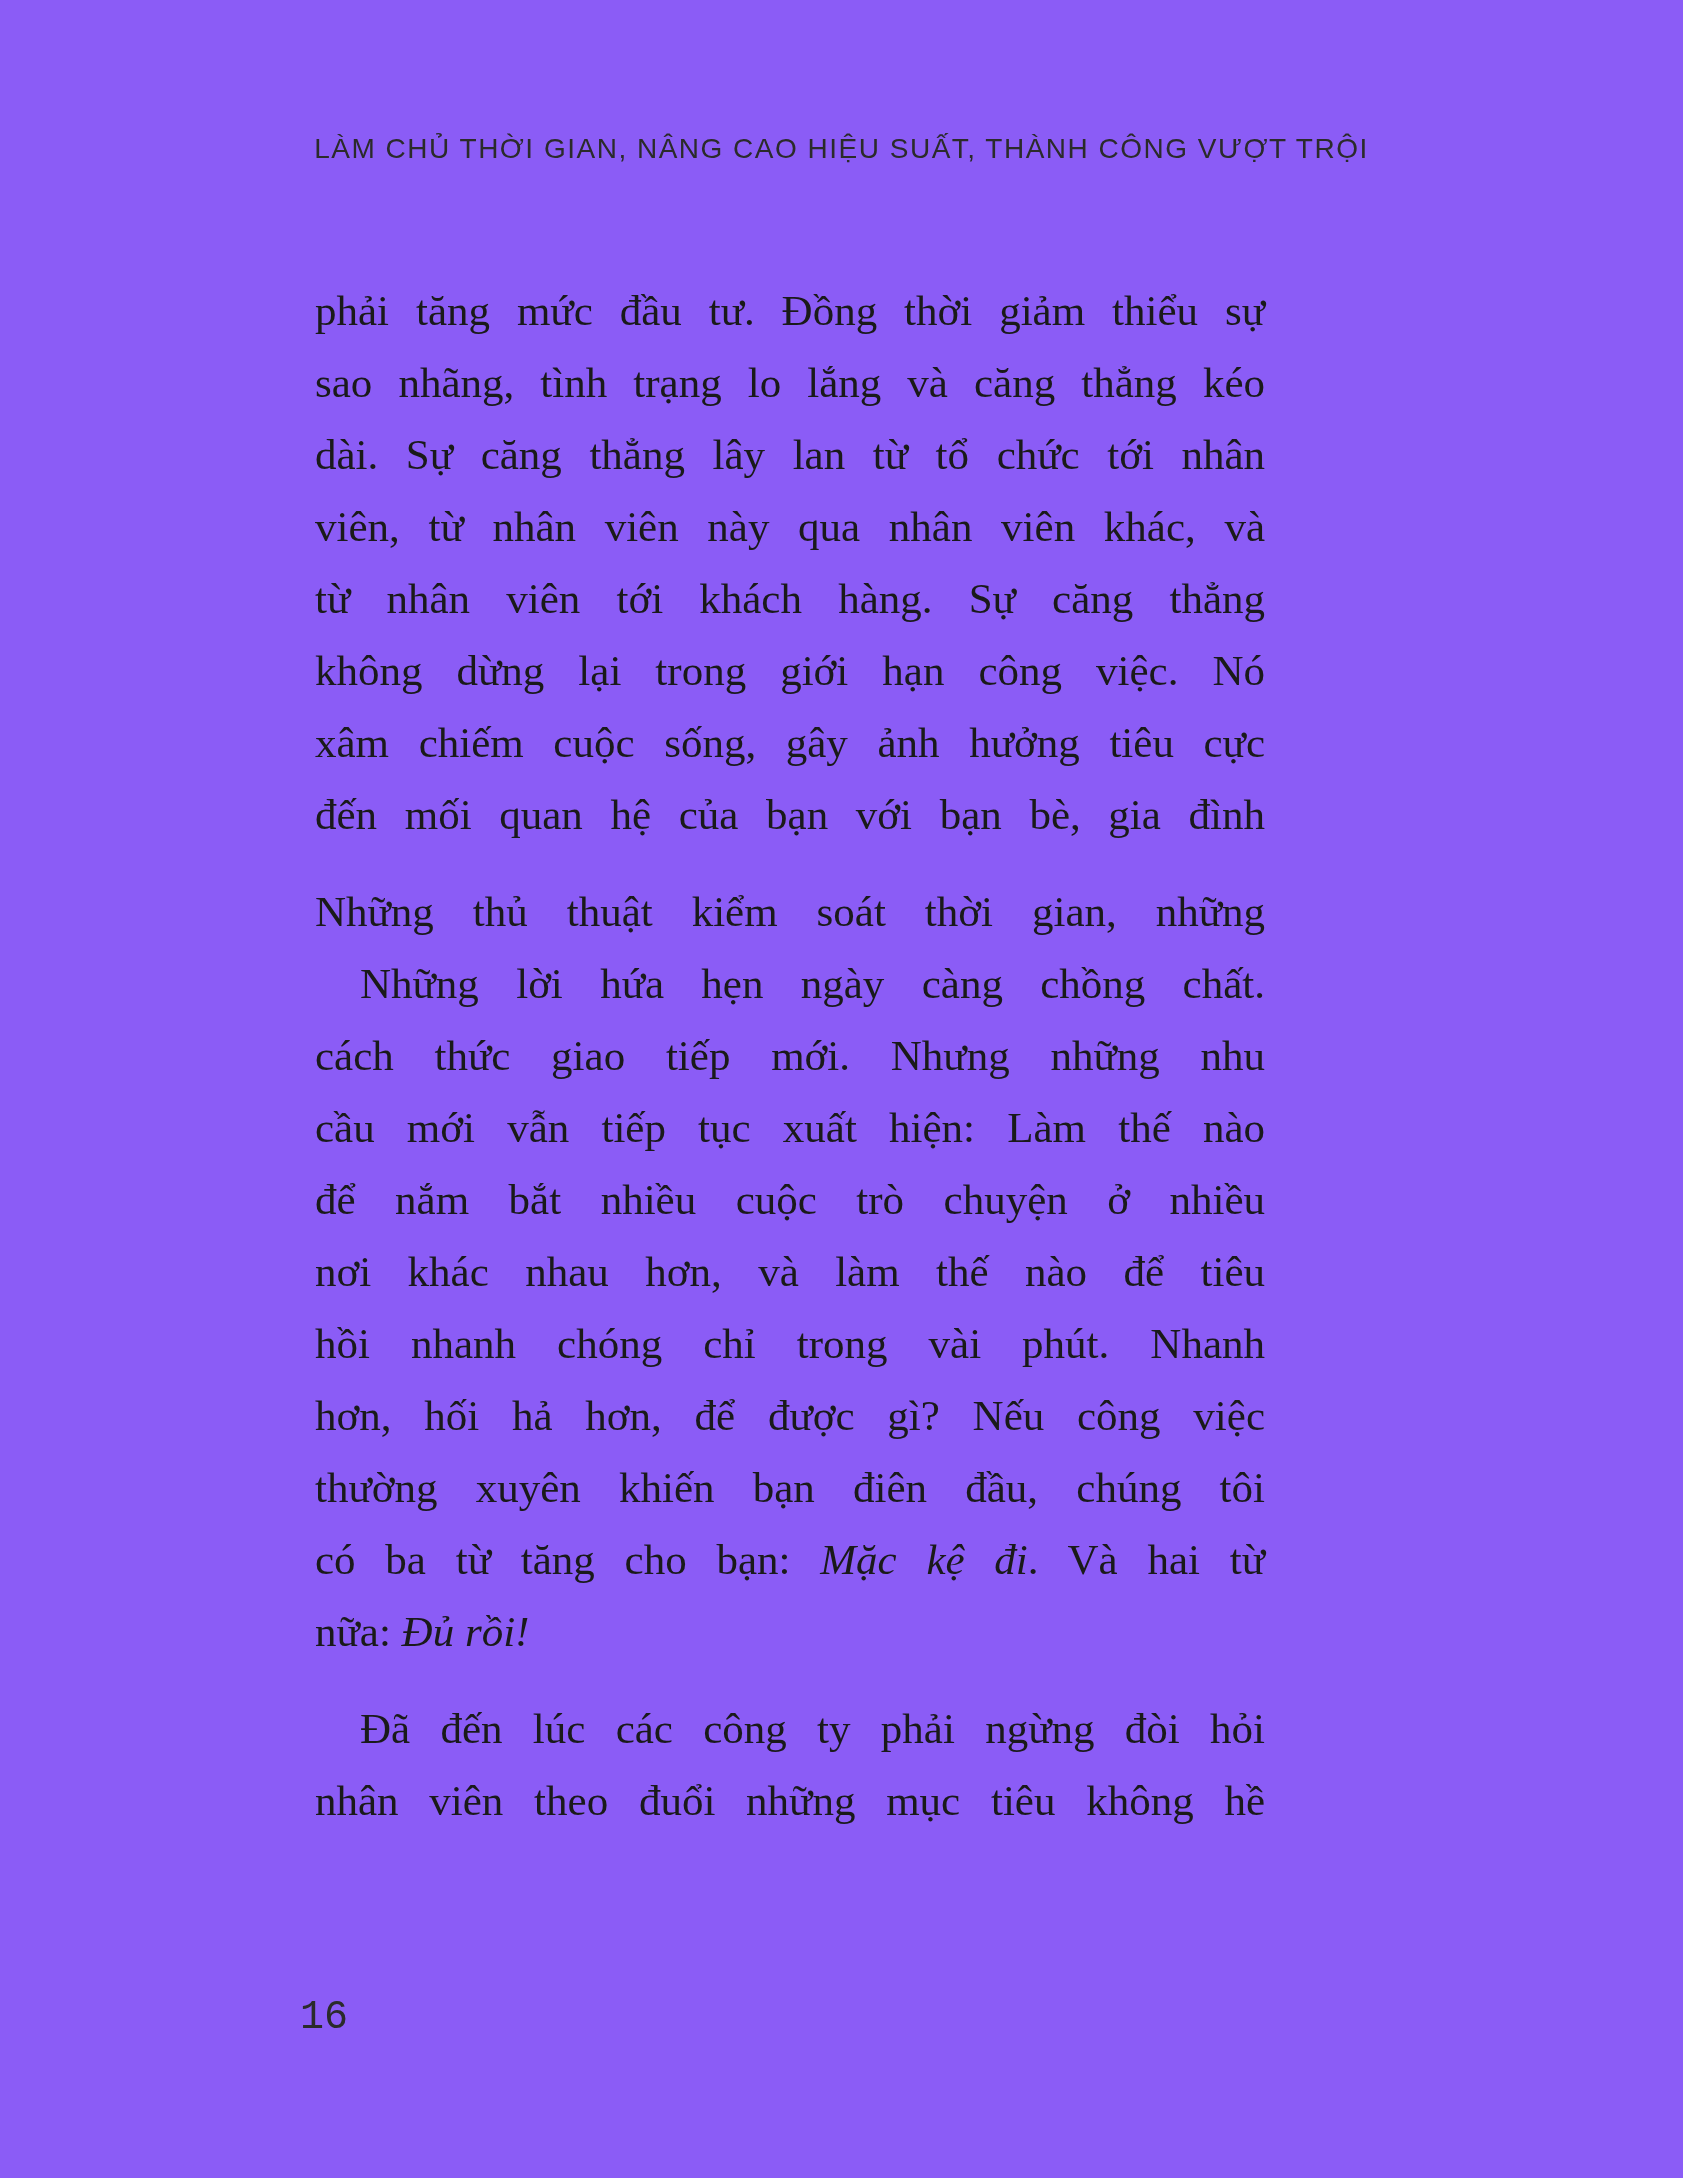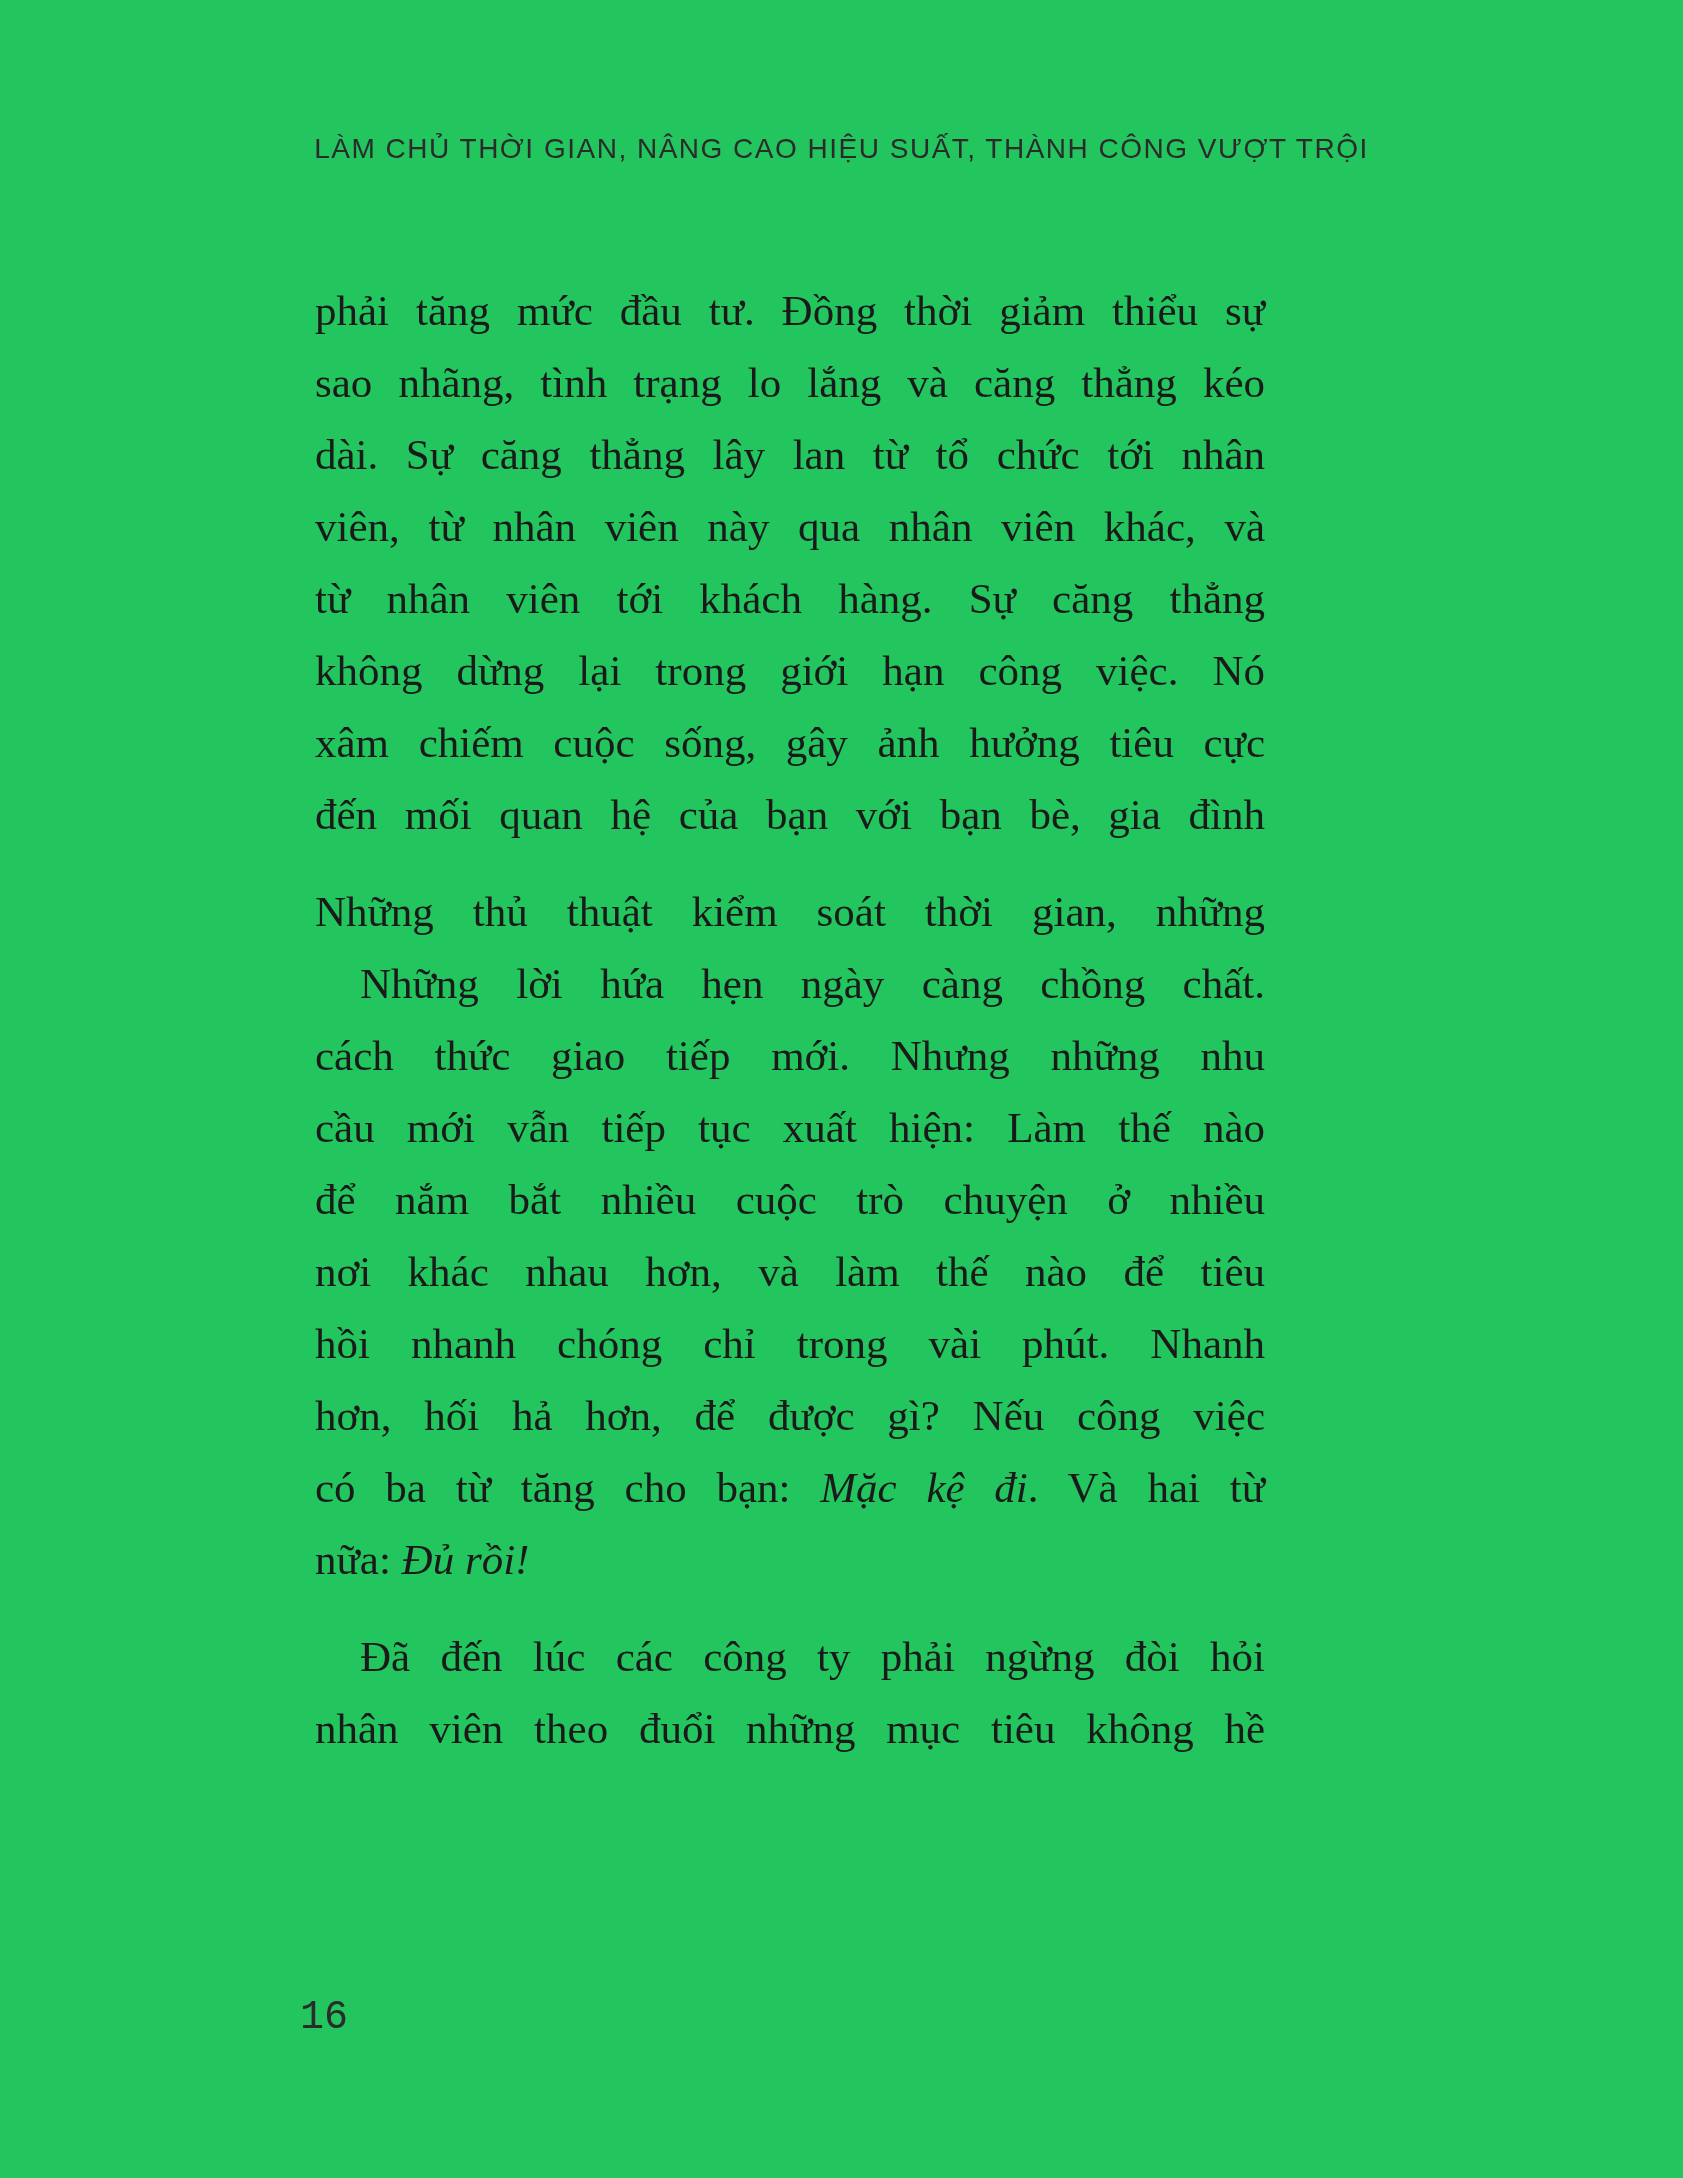--- a/index.html
+++ b/index.html
@@ -4,21 +4,21 @@
 <style>
   html, body {
     margin: 0;
     padding: 0;
     background: #ffffff;
   }
   #page {
     position: relative;
     width: 1683px;
     height: 2178px;
-    background: #22c55e;
+    background: #8b5cf6;
     overflow: hidden;
   }
   
   .running-header {
     position: absolute;
     top: 131px;
     left: 0;
     width: 1683px;
     text-align: center;
     font-family: "Liberation Sans", "DejaVu Sans", sans-serif;
@@ -92,20 +92,21 @@
       </div>
       <div class="paragraph">
         <div class="line"><span>Những thủ thuật kiểm soát thời gian, những</span></div>
         <div class="line first"><span>Những lời hứa hẹn ngày càng chồng chất.</span></div>
         <div class="line"><span>cách thức giao tiếp mới. Nhưng những nhu</span></div>
         <div class="line"><span>cầu mới vẫn tiếp tục xuất hiện: Làm thế nào</span></div>
         <div class="line"><span>để nắm bắt nhiều cuộc trò chuyện ở nhiều</span></div>
         <div class="line"><span>nơi khác nhau hơn, và làm thế nào để tiêu</span></div>
         <div class="line"><span>hồi nhanh chóng chỉ trong vài phút. Nhanh</span></div>
         <div class="line"><span>hơn, hối hả hơn, để được gì? Nếu công việc</span></div>
+        <div class="line"><span>thường xuyên khiến bạn điên đầu, chúng tôi</span></div>
         <div class="line"><span>có ba từ tăng cho bạn: </span><i>Mặc kệ đi</i><span>. Và hai từ</span></div>
         <div class="line end"><span>nữa: </span><i>Đủ rồi!</i></div>
       </div>
       <div class="paragraph">
         <div class="line first"><span>Đã đến lúc các công ty phải ngừng đòi hỏi</span></div>
         <div class="line"><span>nhân viên theo đuổi những mục tiêu không hề</span></div>
       </div>
     </div>
 
   <div class="page-number">16</div>

